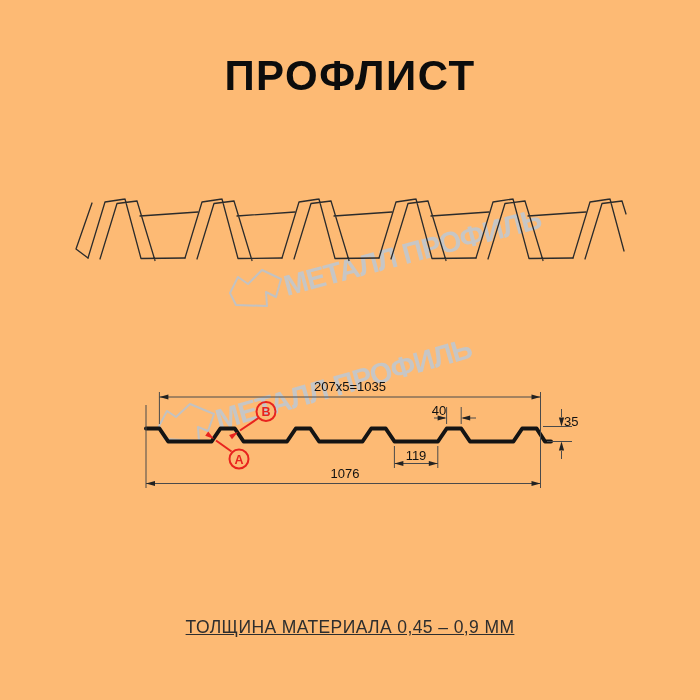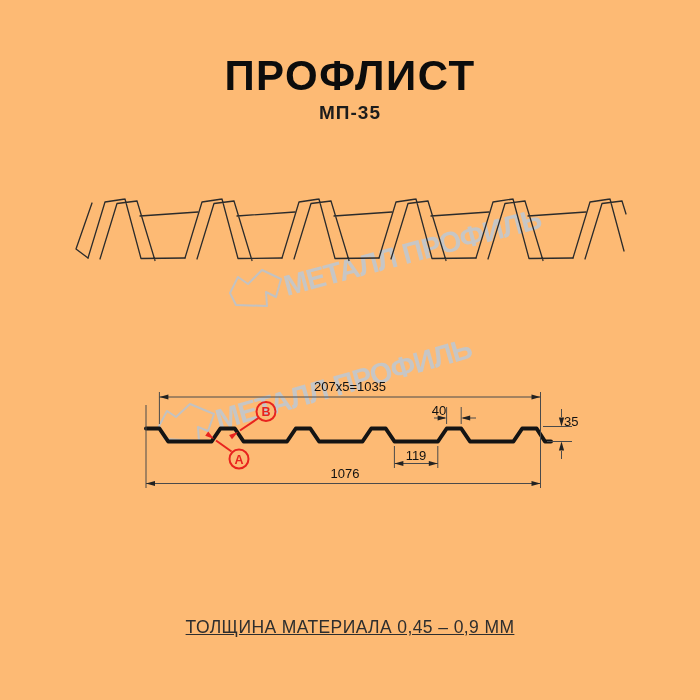--- a/index.html
+++ b/index.html
@@ -23,21 +23,20 @@
   .red{stroke:#e8231e;fill:none;stroke-width:2;}
   .redtxt{font-family:"Liberation Sans",sans-serif;font-size:12.5px;font-weight:bold;fill:#e8231e;}
   .redarr{fill:#e8231e;stroke:none;}
 </style>
 </head>
 <body>
 
 <div class="page">
 
   <div class="title">ПРОФЛИСТ</div>
-  <div class="subtitle">МП-35</div>
 
   <svg width="700" height="700" viewBox="0 0 700 700">
 
     <g>
       <path class="wm-logo" d="M230,293 L238,277 L248,284 L262,270 L281,279 L276,297 L266,292 L267,306 L236,305 Z"></path>
       <text class="wm-text" transform="translate(287,296) rotate(-15)">МЕТАЛЛ ПРОФИЛЬ</text>
     </g>
 
     <g>
       <path class="wm-logo" d="M159,426 L167,411 L176,417 L190,404 L214,414 L208,431 L198,427 L199,441 L165,439 Z"></path>

